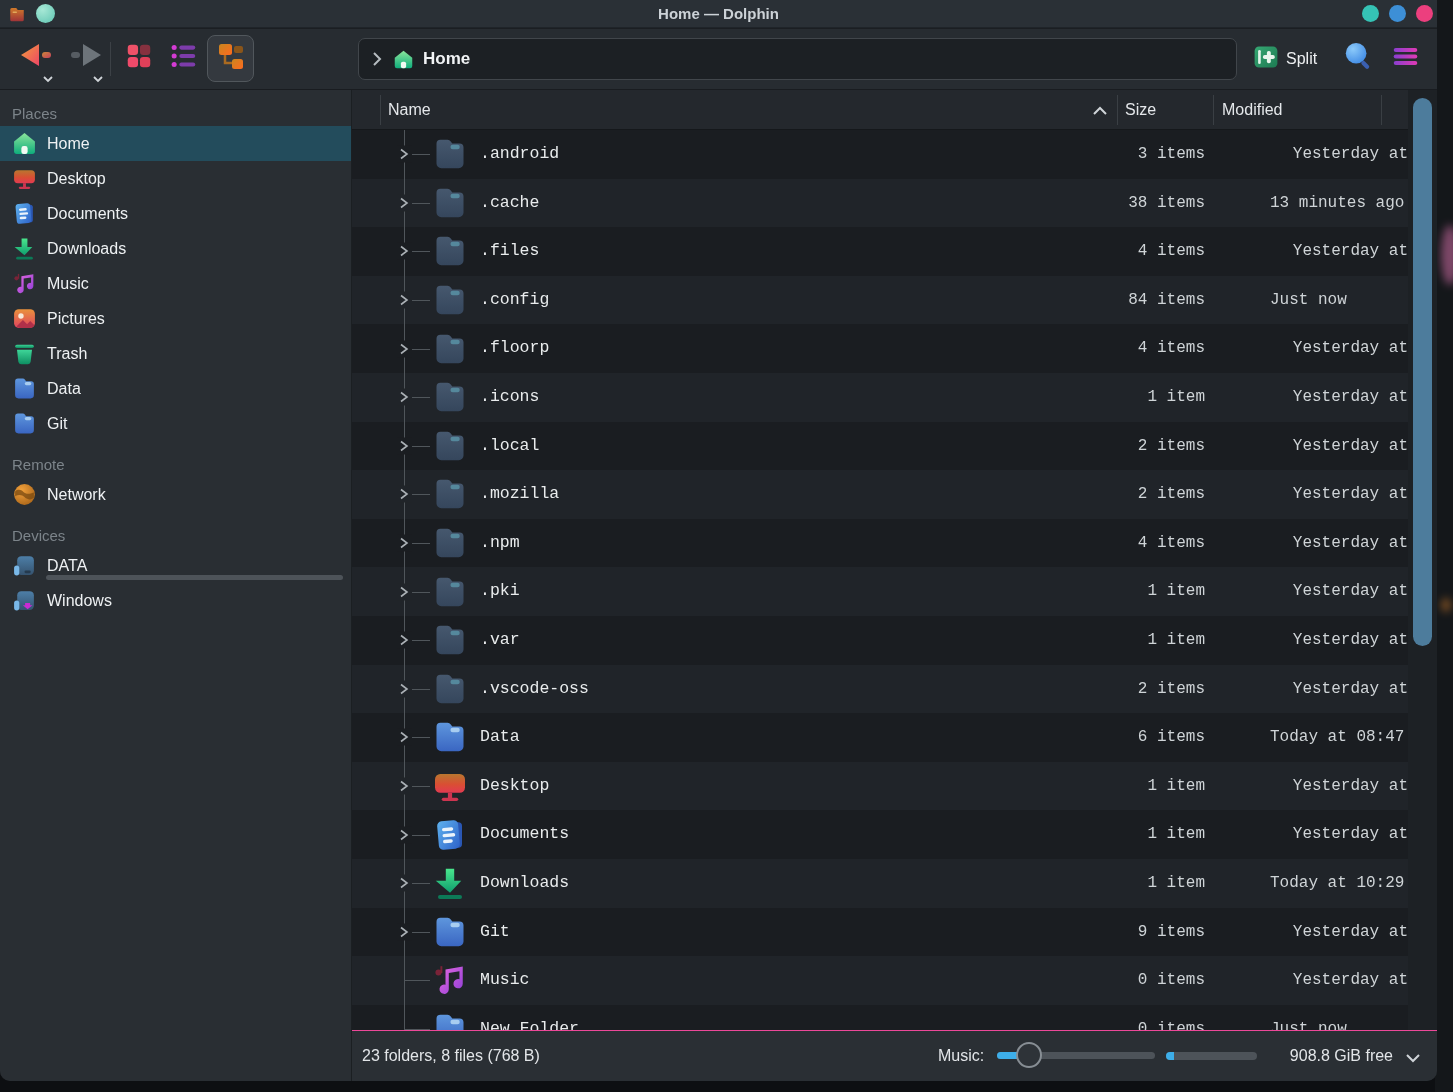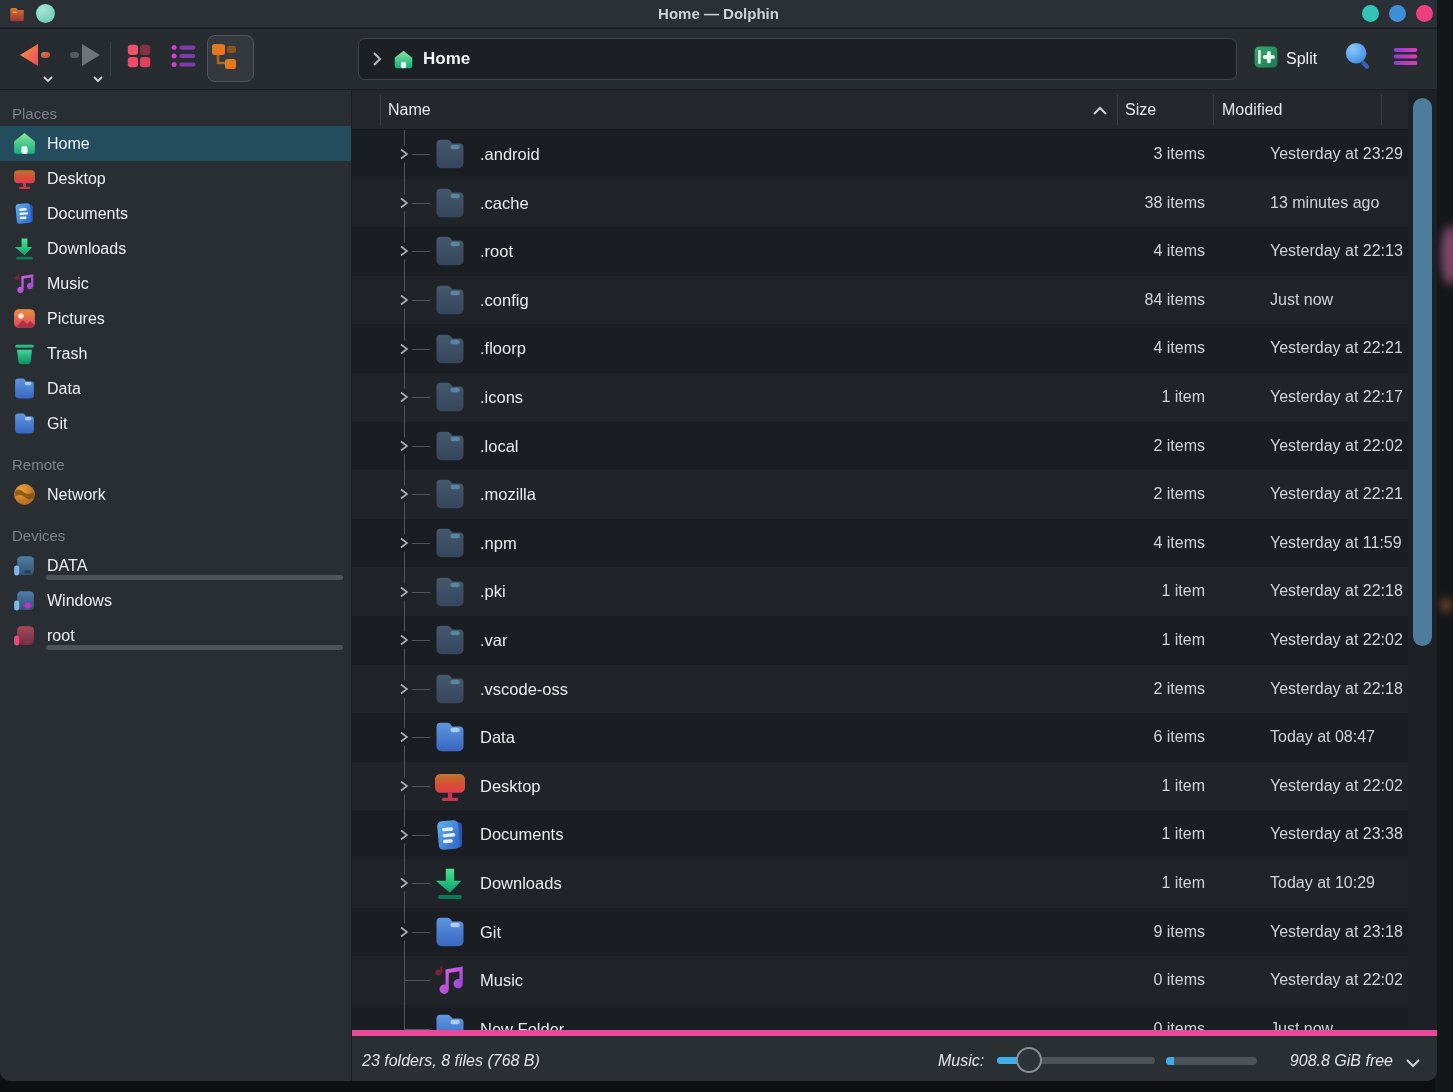--- a/index.html
+++ b/index.html
@@ -20,21 +20,21 @@
       background:radial-gradient(circle at 35% 30%, #a7e8d6, #5fc4b1); }
   .titlebar .title { position:absolute; left:0; right:0; top:0; height:28px; line-height:28px; text-align:center;
       font-size:15px; color:#ccd2d7; }
   .winbtn { position:absolute; top:5px; width:17px; height:17px; border-radius:50%; }
   .winbtn.min { right:58px; background:#35c3b5; }
   .winbtn.max { right:31px; background:#3d8fd6; }
   .winbtn.close { right:4px; background:#ec3f7e; }
 
   
   .toolbar { position:absolute; left:0; top:29px; right:0; height:61px; background:#272c31; border-bottom:1px solid #191c20; }
-  .tool { position:absolute; display:flex; align-items:center; }
+  .tool { position:absolute; display:flex; align-items:center; justify-content:center; }
   .tb-back { left:18px; top:11px; width:36px; height:34px; }
   .tb-fwd  { left:68px; top:11px; width:36px; height:34px; }
   .dd-chev { position:absolute; width:12px; height:8px; }
   .tb-sep { position:absolute; left:110px; top:13px; width:1px; height:34px; background:#3c4146; }
   .tb-grid { left:124px; top:14px; width:30px; height:30px; }
   .tb-list { left:169px; top:14px; width:30px; height:30px; }
   .tb-treebtn { left:207px; top:6px; width:47px; height:47px; background:#34393f; border:1px solid #51575c; border-radius:8px; }
   .tb-treebtn svg { width:32px; height:32px; }
 
   .locbar { position:absolute; left:358px; top:9px; width:879px; height:42px; background:#1c2024; border:1px solid #41464b; border-radius:7px;
@@ -63,37 +63,37 @@
   .main { position:absolute; left:352px; top:90px; right:16px; bottom:51px; background:#ef4444;text-align:right; }
   .listheader { position:absolute; left:0; top:0; width:1056px; height:40px; background:#24282d; border-bottom:1px solid #15181b; font-size:16px; color:#e4e7ea; }
   .listheader .hsep { position:absolute; top:5px; width:1px; height:30px; background:#3a3f44; }
   .col-name { position:absolute; left:36px; top:0; line-height:40px; }
   .col-size { position:absolute; left:773px; top:0; line-height:40px; }
   .col-mod  { position:absolute; left:870px; top:0; line-height:40px; }
   .sort-ind { position:absolute; left:740px; top:13px; width:16px; height:12px; }
 
   .rows { position:absolute; left:0; top:40px; width:1056px; bottom:0; overflow:hidden; }
   .trunk { position:absolute; left:52px; top:0; bottom:0; width:1px; background:#50565b; z-index:1; pointer-events:none; }
-  .row { position:relative; width:100%; height:48.6px; }
+  .row { position:relative; width:100%; height:48.6px;font-family:Liberation Mono, monospace; }
   .row.alt { background:#202429; }
   .row:not(.alt) { background:#1a1d21; }
   .row .connector { position:absolute; left:53px; width:25px; top:50%; height:1px; background:#50565b; z-index:1; }
   .row .expander { position:absolute; left:45px; top:50%; transform:translateY(-50%); width:15px; height:17px; z-index:2;
       background:inherit; display:flex; align-items:center; justify-content:center; }
   .row .ficon { position:absolute; left:80px; top:50%; transform:translateY(-50%); width:36px; height:36px; z-index:2; }
   .row .ficon svg { width:36px; height:36px; display:block; }
   .row .fname { position:absolute; left:128px; top:0; line-height:48.6px; font-size:16.5px; color:#e9eced; }
   .row .fsize { position:absolute; right:203px; top:0; line-height:48.6px; font-size:16px; color:#cfd4d7; }
   .row .fmod  { position:absolute; left:870px; top:0; line-height:48.6px; font-size:16px; color:#cfd4d7;margin-left:48px; }
 
   .scrollzone { position:absolute; left:1056px; top:0; width:29px; bottom:0; background:#1d2125; }
   .scrollthumb { position:absolute; left:5px; top:8px; width:19px; height:548px; border-radius:9.5px; background:#4d7c9c; }
 
   
-  .statusbar { position:absolute; left:352px; right:0; bottom:0; height:51px; background:#2a2f34; border-top:6px solid #ec4899; font-size:16px; color:#e2e5e8;font-style:italic; }
+  .statusbar { position:absolute; left:352px; right:0; bottom:0; height:51px; background:#2a2f34; border-top:1px solid #ec4899; font-size:16px; color:#e2e5e8; }
   .sb-summary { position:absolute; left:10px; top:0; line-height:50px; }
   .sb-zoomlabel { position:absolute; left:586px; top:0; line-height:50px; }
   .sb-slider { position:absolute; left:645px; top:21px; width:158px; height:7px; border-radius:3.5px; background:#4d5359; }
   .sb-slider .fill { position:absolute; left:0; top:0; height:7px; border-radius:3.5px; background:#3daee9; }
   .sb-slider .handle { position:absolute; top:-10px; width:26px; height:26px; border-radius:50%; background:#2e3338; border:2px solid #878e94; }
   .sb-capacity { position:absolute; left:814px; top:21px; width:91px; height:8px; border-radius:4px; background:#4d5359; overflow:hidden; }
   .sb-capacity .fill { height:100%; background:#3daee9; }
   .sb-free { position:absolute; right:44px; top:0; line-height:50px; }
   .sb-chev { position:absolute; right:16px; top:19px; width:16px; height:12px; }
 </style>
@@ -458,37 +458,20 @@
                     </linearGradient>
                   </defs>
                   <rect x="5" y="3" width="16" height="18" rx="4" fill="url(#gDw)"></rect>
                   <rect x="2" y="12" width="5" height="9.5" rx="2.5" fill="#79b8e8"></rect>
                   <path d="M12.6 14.5h4.8v2h2.2l-4.6 4-4.6-4h2.2Z" fill="#c92bd4"></path>
                 </svg>
               </span>
     <span>Windows</span>
 
   </div>
-            <div class="side-item">
-    <span class="sicon">
-                <svg viewBox="0 0 24 24" width="100%" height="100%">
-                  <defs>
-                    <linearGradient id="gDr" x1="0" y1="0" x2="0" y2="1">
-                      <stop offset="0" stop-color="#a8465c"></stop>
-                      <stop offset="1" stop-color="#6e2f3e"></stop>
-                    </linearGradient>
-                  </defs>
-                  <rect x="5" y="3" width="16" height="18" rx="4" fill="url(#gDr)"></rect>
-                  <rect x="2" y="12" width="5" height="9.5" rx="2.5" fill="#e84a7a"></rect>
-                  <rect x="12" y="16.8" width="6" height="2.6" rx="1.3" fill="#8a3348"></rect>
-                </svg>
-              </span>
-    <span>root</span>
-    <span class="usage" style="display: block;"><span class="fill" style="width: 5%;"></span></span>
-  </div>
           </div>
   </div>
       </div>
   </div>
 
   <div class="main">
     <div class="listheader">
       <div class="hsep" style="left:28px;"></div>
       <span class="col-name">Name</span>
       <span class="sort-ind"><svg width="16" height="12" viewBox="0 0 16 12">
@@ -560,21 +543,21 @@
               <defs>
                 <linearGradient id="gFh" x1="0" y1="0" x2="0" y2="1">
                   <stop offset="0" stop-color="#46586e"></stop>
                   <stop offset="1" stop-color="#35465c"></stop>
                 </linearGradient>
               </defs>
               <path d="M3 5.2A2.7 2.7 0 0 1 5.7 2.5h4.6a2.7 2.7 0 0 1 2.2 1.1l1 1.4h4.8A2.7 2.7 0 0 1 21 7.7v10.6a3.2 3.2 0 0 1-3.2 3.2H6.2A3.2 3.2 0 0 1 3 18.3Z" fill="url(#gFh)"></path>
               <rect x="12.3" y="5.8" width="6.2" height="3" rx="1.5" fill="#55889c"></rect>
             </svg>
           </span>
-    <span class="fname">.root</span>
+    <span class="fname">.files</span>
     <span class="fsize">4 items</span>
     <span class="fmod">Yesterday at 22:13</span>
   </div>
         <div class="row alt">
     <span class="connector"></span>
     <span class="expander">
             <svg width="11" height="13" viewBox="0 0 11 13">
               <polyline points="2,2 8,6.5 2,11" fill="none" stroke="#aab0b5" stroke-width="1.6"></polyline>
             </svg>
           </span>

